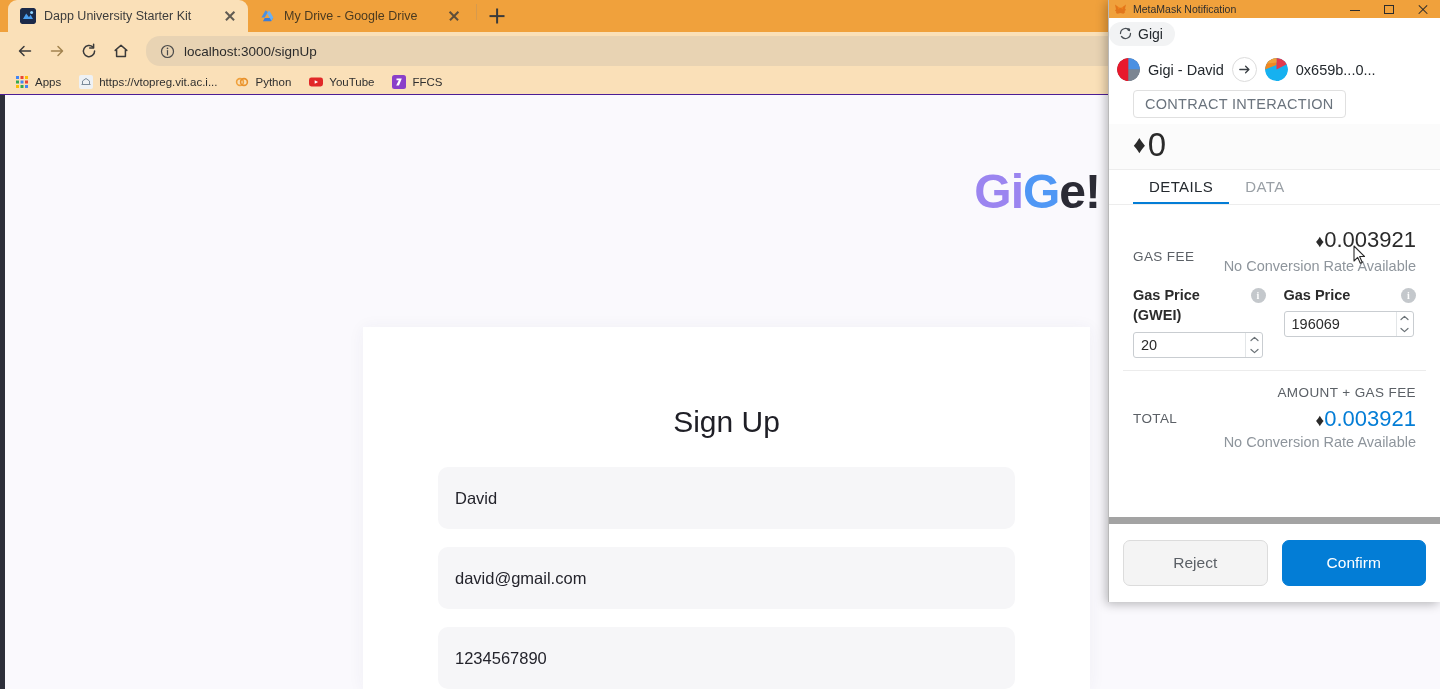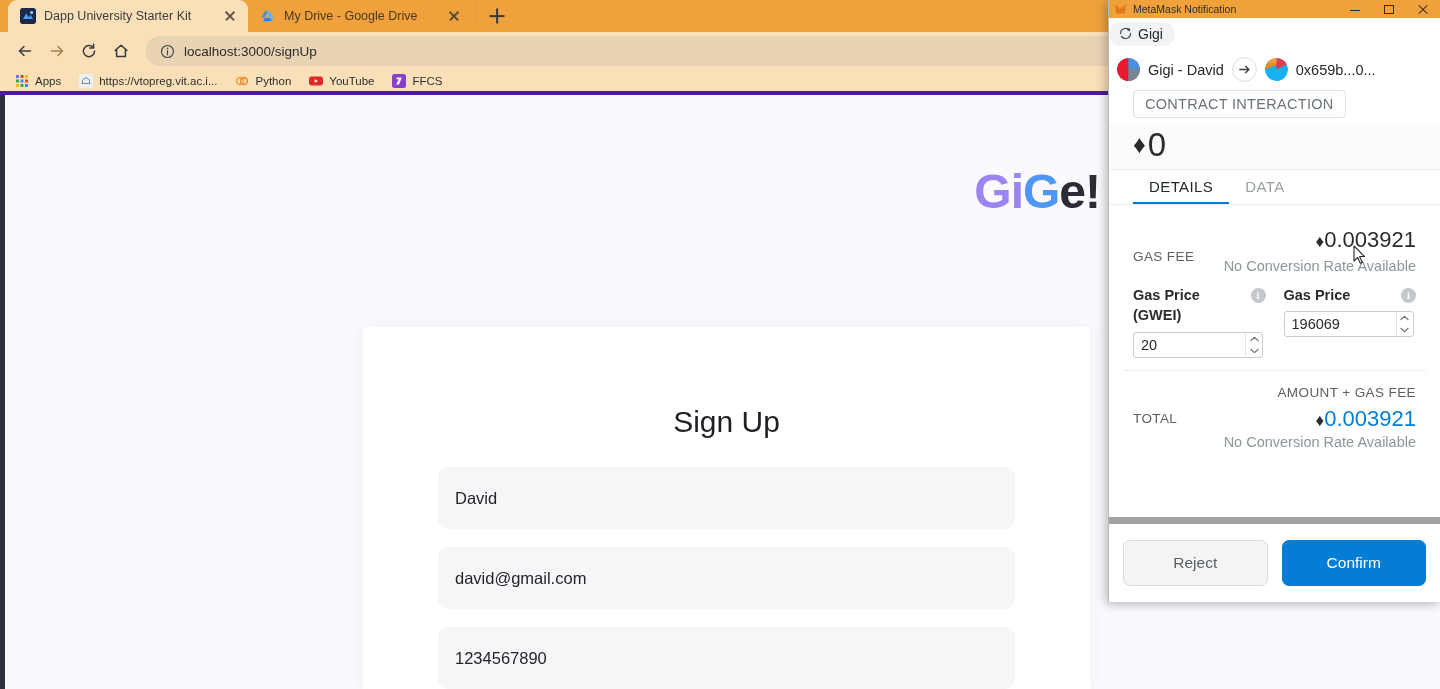--- a/index.html
+++ b/index.html
@@ -102,21 +102,21 @@
   .omnibox-url {
     font-size: 13.5px; color: #2b2b2b;
     white-space: nowrap; overflow: hidden; text-overflow: ellipsis;
   }
 
   .bookmarks {
     height: 25px;
     background: #fae0b8;
     display: flex; align-items: center;
     padding: 0 8px; gap: 4px;
-    border-bottom: 4px solid #4c1d95;
+    border-bottom: 1px solid #4c1d95;
   }
   .bm {
     display: flex; align-items: center; gap: 6px;
     padding: 2px 7px; border-radius: 3px;
     font-size: 11.5px; color: #2f2f2f;
     max-width: 160px;
   }
   .bm-label { white-space: nowrap; overflow: hidden; text-overflow: ellipsis; }
   .bm-ico { width: 14px; height: 14px; flex: 0 0 14px; display:block; }
 

